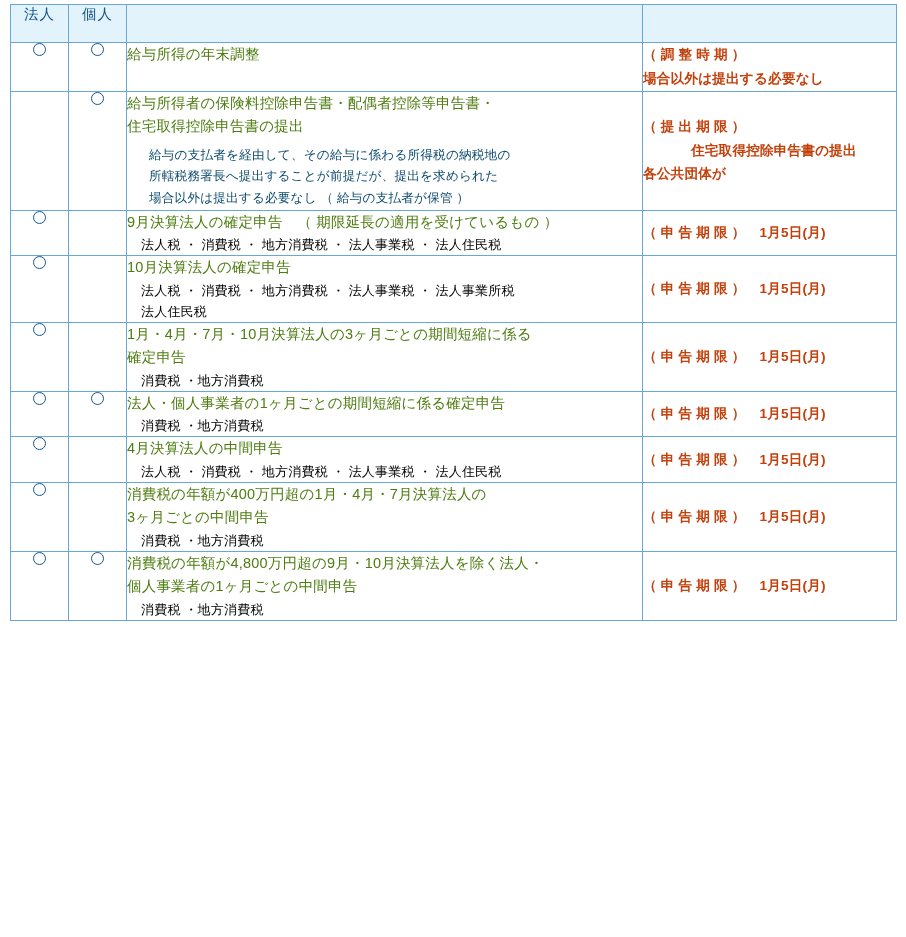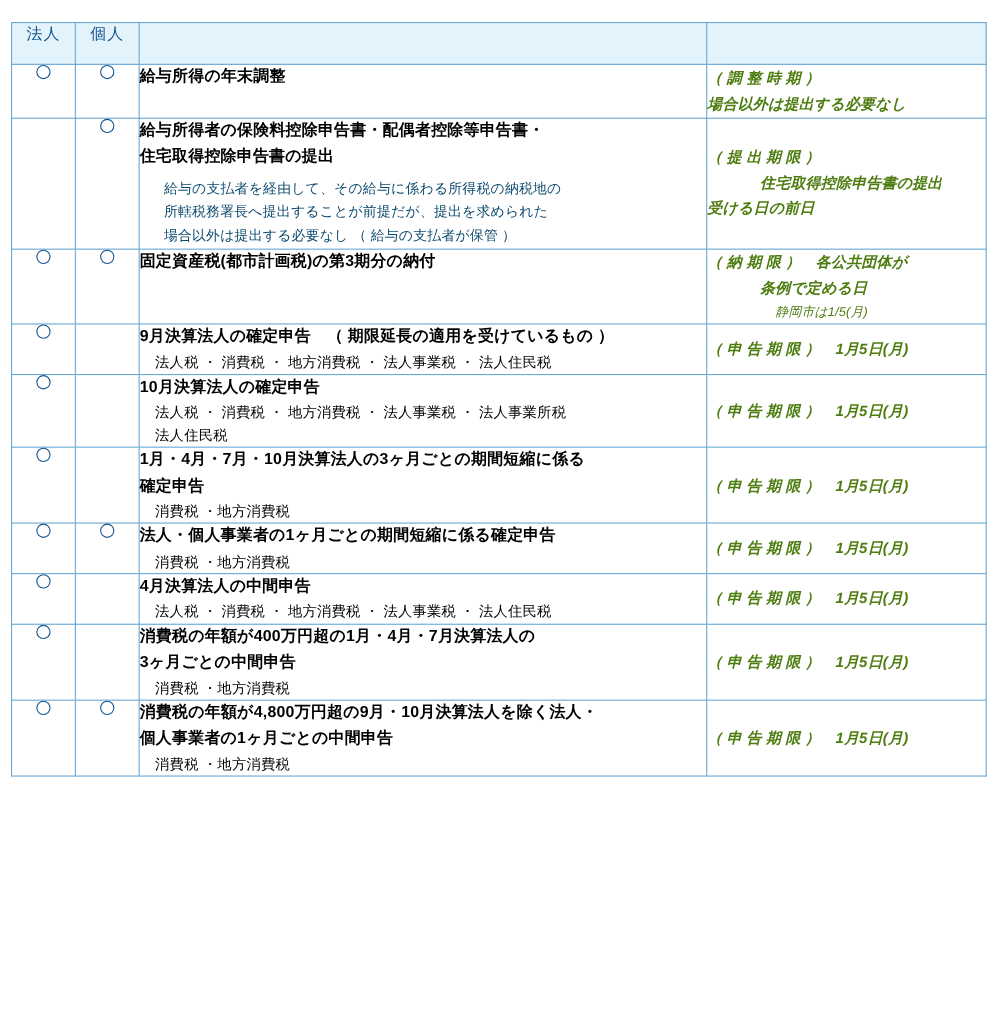--- a/index.html
+++ b/index.html
@@ -9,21 +9,21 @@
     background: #ffffff;
   }
   body {
     width: 906px;
     font-family: "Liberation Sans", sans-serif;
     color: #1a5fa8;
     -webkit-font-smoothing: antialiased;
   }
   .sheet {
     width: 778px;
-    padding: 20px 10px 10px 10px;
+    padding: 4px 10px 10px 10px;
   }
   table.tax-table {
     width: 886px;
     border-collapse: collapse;
     table-layout: fixed;
   }
   table.tax-table col.c-corp { width: 58px; }
   table.tax-table col.c-indiv { width: 58px; }
   table.tax-table col.c-desc  { width: 516px; }
   table.tax-table col.c-due   { width: 254px; }
@@ -62,23 +62,23 @@
     border-radius: 50%;
     line-height: 1;
   }
   
   td.desc {
     padding: 11px 10px 12px 14px;
     border-right: 1px dotted #9ec8e4;
   }
   td.desc .title {
     font-size: 14.5px;
-    color: #000000;
+    color: #4d7c0f;
     line-height: 1.62;
-    font-weight: bold;
+    font-weight: normal;
     letter-spacing: 0.2px;
   }
   td.desc .subtitle {
     font-size: 13px;
     color: #000000;
     line-height: 1.62;
     margin-left: 14px;
     letter-spacing: 0.2px;
   }
   td.desc .note {
@@ -87,25 +87,24 @@
     line-height: 1.72;
     margin-left: 22px;
     margin-top: 6px;
     letter-spacing: 0.2px;
   }
   
   td.due {
     padding: 10px 8px 10px 8px;
     vertical-align: middle;
     font-size: 13.6px;
-    color: #4d7c0f;
+    color: #c2410c;
     font-weight: bold;
     line-height: 1.75;
     letter-spacing: 0.2px;
-    font-style: italic;
   }
   td.due.mid { vertical-align: middle; }
   td.due .l1, td.due .l2, td.due .l3 { display: block; white-space: nowrap; }
   td.due .l2.indent { padding-left: 48px; }
   td.due .small {
     font-size: 11.6px;
     font-weight: normal;
     padding-left: 62px;
     display: block;
   }
@@ -144,33 +143,21 @@
         <tr>
           <td class="mark"></td>
           <td class="mark"><span class="circle"></span></td>
           <td class="desc">
             <div class="title">給与所得者の保険料控除申告書・配偶者控除等申告書・<br>住宅取得控除申告書の提出</div>
             <div class="note">給与の支払者を経由して、その給与に係わる所得税の納税地の<br>所轄税務署長へ提出することが前提だが、提出を求められた<br>場合以外は提出する必要なし （ 給与の支払者が保管 ）</div>
           </td>
           <td class="due mid">
             <span class="l1">（ 提 出 期 限 ）</span>
             <span class="l2 indent">住宅取得控除申告書の提出</span>
-            <span class="l3 indent">受ける日の前日</span>
-          </td>
-        </tr>
-        <tr>
-          <td class="mark"><span class="circle"></span></td>
-          <td class="mark"><span class="circle"></span></td>
-          <td class="desc">
-            <div class="title">固定資産税(都市計画税)の第3期分の納付</div>
-          </td>
-          <td class="due mid">
-            <span class="l1">（ 納 期 限 ）　各公共団体が</span>
-            <span class="l2 indent">条例で定める日</span>
-            <span class="small">静岡市は1/5(月)</span>
+            <span class="l3 indent">各公共団体が</span>
           </td>
         </tr>
         <tr>
           <td class="mark"><span class="circle"></span></td>
           <td class="mark"></td>
           <td class="desc">
             <div class="title">9月決算法人の確定申告　（ 期限延長の適用を受けているもの ）</div>
             <div class="subtitle">法人税 ・ 消費税 ・ 地方消費税 ・ 法人事業税 ・ 法人住民税</div>
           </td>
           <td class="due mid">

